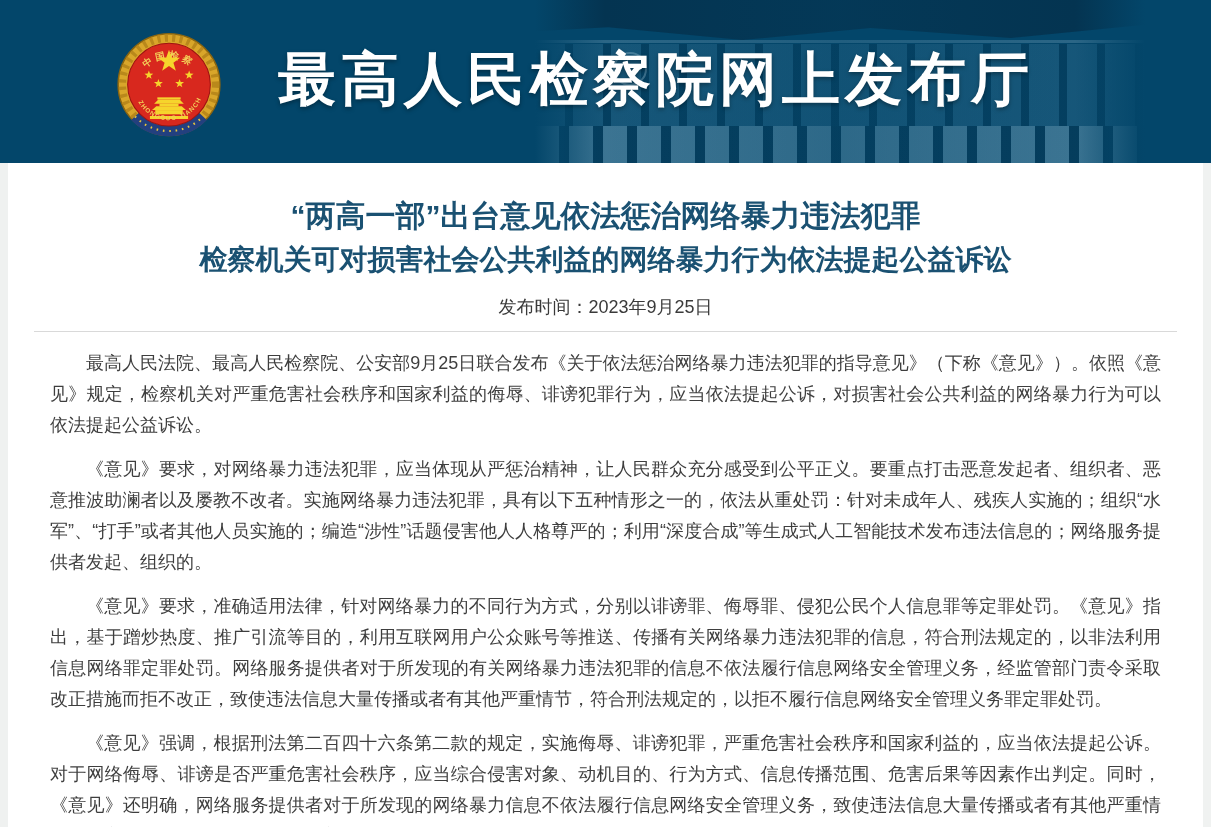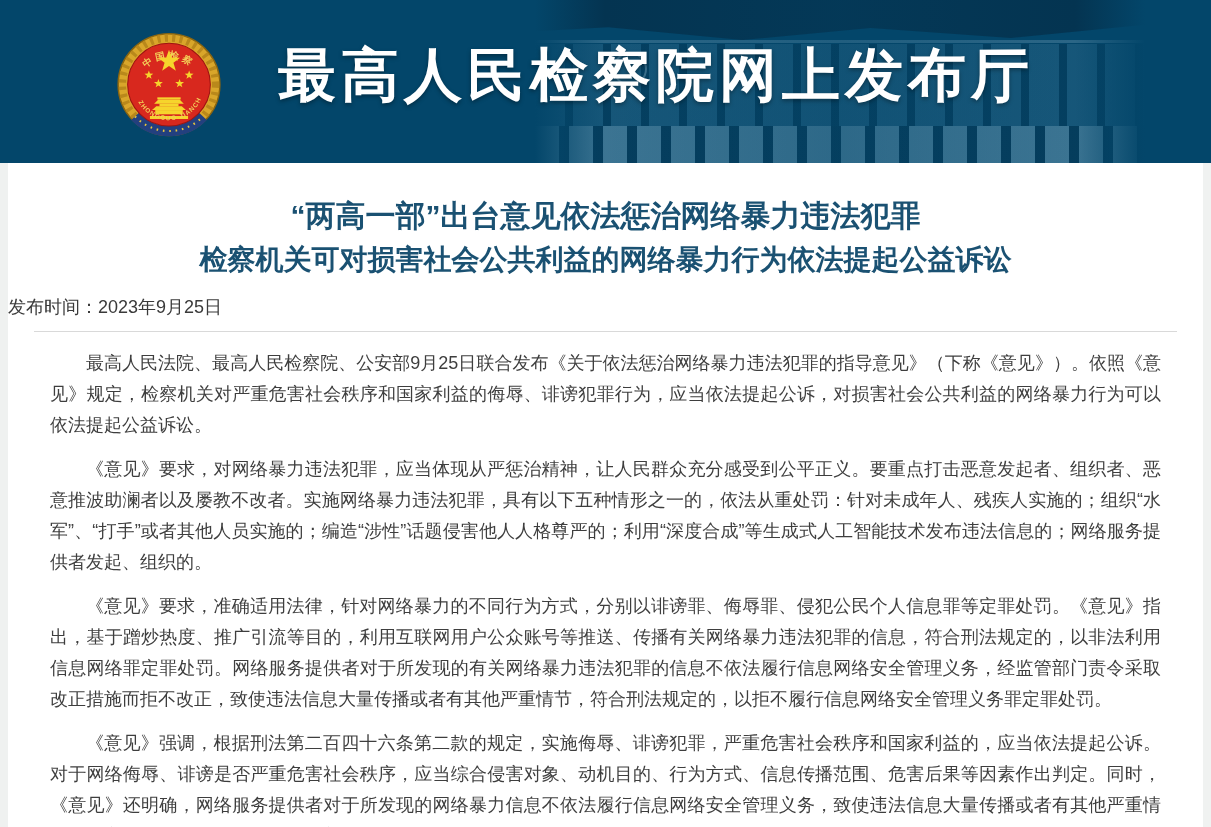--- a/index.html
+++ b/index.html
@@ -45,21 +45,21 @@
   .building .fade{
     position:absolute;inset:0;
     background:linear-gradient(90deg,
       var(--header_bg,#03466a) 0,rgba(3,70,106,0) 70px,
       rgba(3,70,106,.25) 50%,
       rgba(3,70,106,0) calc(100% - 70px),var(--header_bg,#03466a) 100%);
   }
   .emblem{position:absolute;left:116px;top:23px;}
   .site-title{
     position:absolute;left:278px;top:44px;margin:0;
-    font-family:Liberation Mono, monospace;
+    font-family:Liberation Serif, serif;
     font-weight:bold;font-size:58px;line-height:72px;letter-spacing:5px;
     color:var(--header_title,#fff);
     text-shadow:0 2px 4px rgba(0,0,0,.35);
     white-space:nowrap;
   }
   
   .content-card{
     position:relative;margin:0 8px;background:var(--card_bg,#fff);
     height:664px;box-sizing:border-box;padding-top:37px;
   }
@@ -67,21 +67,21 @@
     margin:0 40px 13px;text-align:center;
     font-size:30px;line-height:32px;font-weight:bold;
     color:var(--article_title,#1a5172);
   }
   .article-title-2{
     margin:0 40px 21px;text-align:center;
     font-size:28px;line-height:30px;font-weight:bold;
     color:var(--article_title,#1a5172);
   }
   .publish-date{
-    margin:0 0 13px;text-align:left;
+    margin:0 0 13px;text-align:center;
     font-size:18px;line-height:22px;
     color:var(--meta_text,#3a3a3a);
   }
   .divider{
     height:0;border-top:1px solid var(--divider,#d9d9d9);
     margin:0 26px;
   }
   .article-body{padding:3px 26px 0;}
   .article-body p{
     margin:13px 16px 0;

